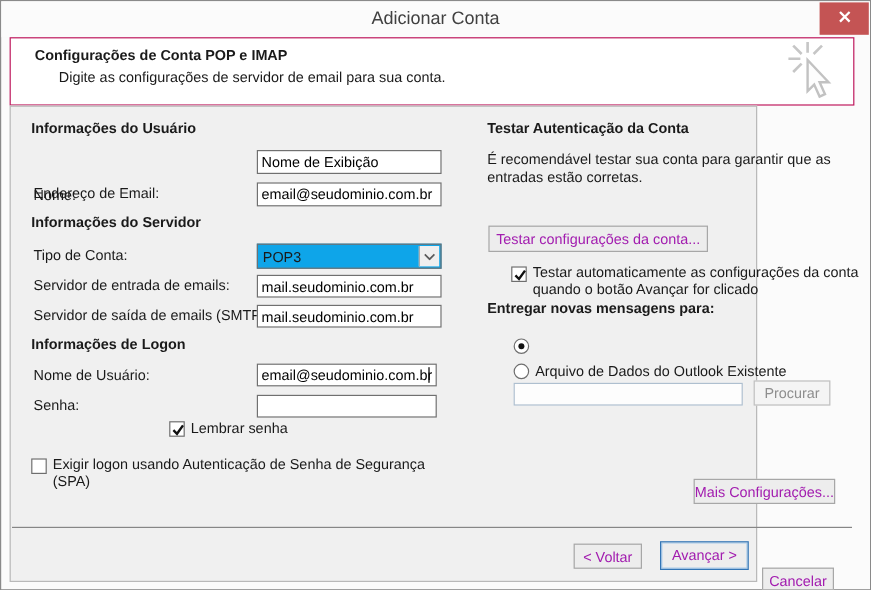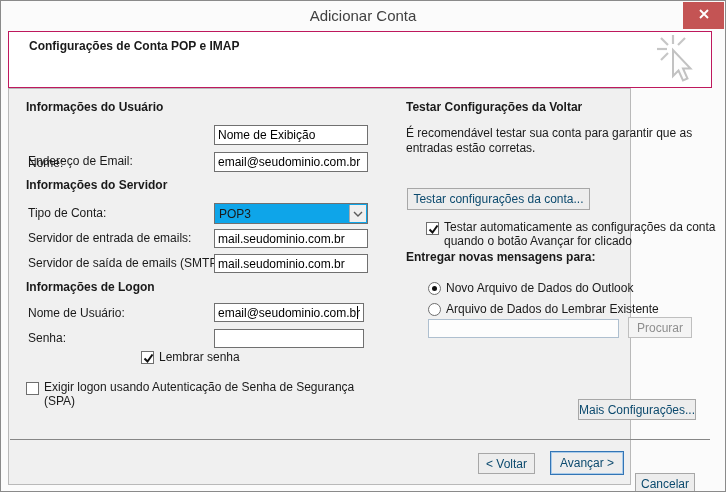--- a/index.html
+++ b/index.html
@@ -34,21 +34,21 @@
     background:#EFEFEF;border-left:1px solid #ABABAB;
     display:flex;align-items:center;justify-content:center;}
   .checkbox,.radio{position:absolute;width:13px;height:13px;background:#fff;
     border:1px solid #6E6E6E;}
   .radio{border-radius:50%;}
   .radio.selected::after{content:"";position:absolute;left:3px;top:3px;width:5px;height:5px;
     border-radius:50%;background:#111;}
   .checkbox svg{display:none;position:absolute;left:0px;top:0px;}
   .checkbox.checked svg{display:block;}
   .btn{position:absolute;background:#EDEDED;border:1px solid #A7A7A7;
-    font-family:"Liberation Sans",sans-serif;font-size:12px;color:#0c4a6e;
+    font-family:"Liberation Sans",sans-serif;font-size:12px;color:#a21caf;
     display:flex;align-items:center;justify-content:center;padding:0;cursor:default;white-space:nowrap;}
   .btn.primary-focus{border:1px solid #3375B5;box-shadow:inset 0 0 0 1px #A9CBEA;}
   .btn.disabled{background:#F4F4F4;border-color:#BFBFBF;color:#8E8E8E;}
   .divider{position:absolute;left:1px;top:350px;width:700px;height:1px;background:#868686;}
   .caret{position:absolute;width:1px;height:13px;background:#000;}
 
   
   #sec-user{left:17px;top:11px;}
   #lbl-nome{left:19px;top:39px;margin-top:28px;}
   #inp-nome{left:205px;top:36px;width:154px;height:20px;}
@@ -103,20 +103,21 @@
       <span>
         <svg width="12" height="12" viewBox="0 0 12 12">
           <path d="M2 2 L10 10 M10 2 L2 10" stroke="#ffffff" stroke-width="1.9" fill="none"></path>
         </svg>
       </span>
     </button>
   </div>
 
   <div class="header-band">
     <div class="header-title">Configurações de Conta POP e IMAP</div>
+    <div class="header-subtitle">Digite as configurações de servidor de email para sua conta.</div>
     <span class="click-icon">
       <svg width="52" height="56" viewBox="0 0 52 56">
         <g stroke="#C6C6C6" stroke-width="2.2" fill="none">
           <line x1="26" y1="11" x2="26" y2="2"></line>
           <line x1="21" y1="12" x2="14" y2="5"></line>
           <line x1="20" y1="16" x2="10" y2="16"></line>
           <line x1="31" y1="12" x2="38" y2="5"></line>
           <line x1="21" y1="20" x2="14" y2="27"></line>
         </g>
         <polygon points="26,17 26,43 31.5,37.5 36,47.5 40.5,45.5 36,35.5 43.5,35.5" fill="#FDFDFD" stroke="#C2C2C2" stroke-width="2"></polygon>
@@ -166,39 +167,38 @@
           <polyline points="2.5,6.5 5.5,9.5 10.5,2.5" fill="none" stroke="#111" stroke-width="2"></polyline>
         </svg>
     </span>
     <div class="lbl" id="lbl-lembrar">Lembrar senha</div>
 
     <span class="checkbox" id="chk-spa">
       
     </span>
     <div class="lbl wrap" id="lbl-spa">Exigir logon usando Autenticação de Senha de Segurança (SPA)</div>
 
-    <div class="lbl sec" id="sec-testar">Testar Configurações da Voltar</div>
+    <div class="lbl sec" id="sec-testar">Testar Autenticação da Conta</div>
     <div class="lbl wrap" id="desc-testar">É recomendável testar sua conta para garantir que as entradas estão corretas.</div>
 
     <button class="btn" id="btn-testar">Testar configurações da conta...</button>
 
     <span class="checkbox checked" id="chk-auto">
       <svg width="13" height="13" viewBox="0 0 13 13">
           <polyline points="2.5,6.5 5.5,9.5 10.5,2.5" fill="none" stroke="#111" stroke-width="2"></polyline>
         </svg>
     </span>
     <div class="lbl wrap" id="lbl-auto">Testar automaticamente as configurações da conta quando o botão Avançar for clicado</div>
 
     <div class="lbl sec" id="sec-entregar">Entregar novas mensagens para:</div>
 
     <span class="radio selected" id="radio-novo"></span>
-    <div class="lbl" id="lbl-novo">Novo Arquivo de Dados do Outlook</div>
 
     <span class="radio" id="radio-exist"></span>
-    <div class="lbl" id="lbl-exist">Arquivo de Dados do Lembrar Existente</div>
+    <div class="lbl" id="lbl-exist">Arquivo de Dados do Outlook Existente</div>
 
     <input class="tb soft" id="inp-path" type="text" value="" style="">
     <button class="btn disabled" id="btn-procurar">Procurar</button>
 
     <button class="btn" id="btn-mais">Mais Configurações...</button>
 
     <div class="divider"></div>
 
     <button class="btn" id="btn-voltar">&lt; Voltar</button>
     <button class="btn primary-focus" id="btn-avancar">Avançar &gt;</button>

